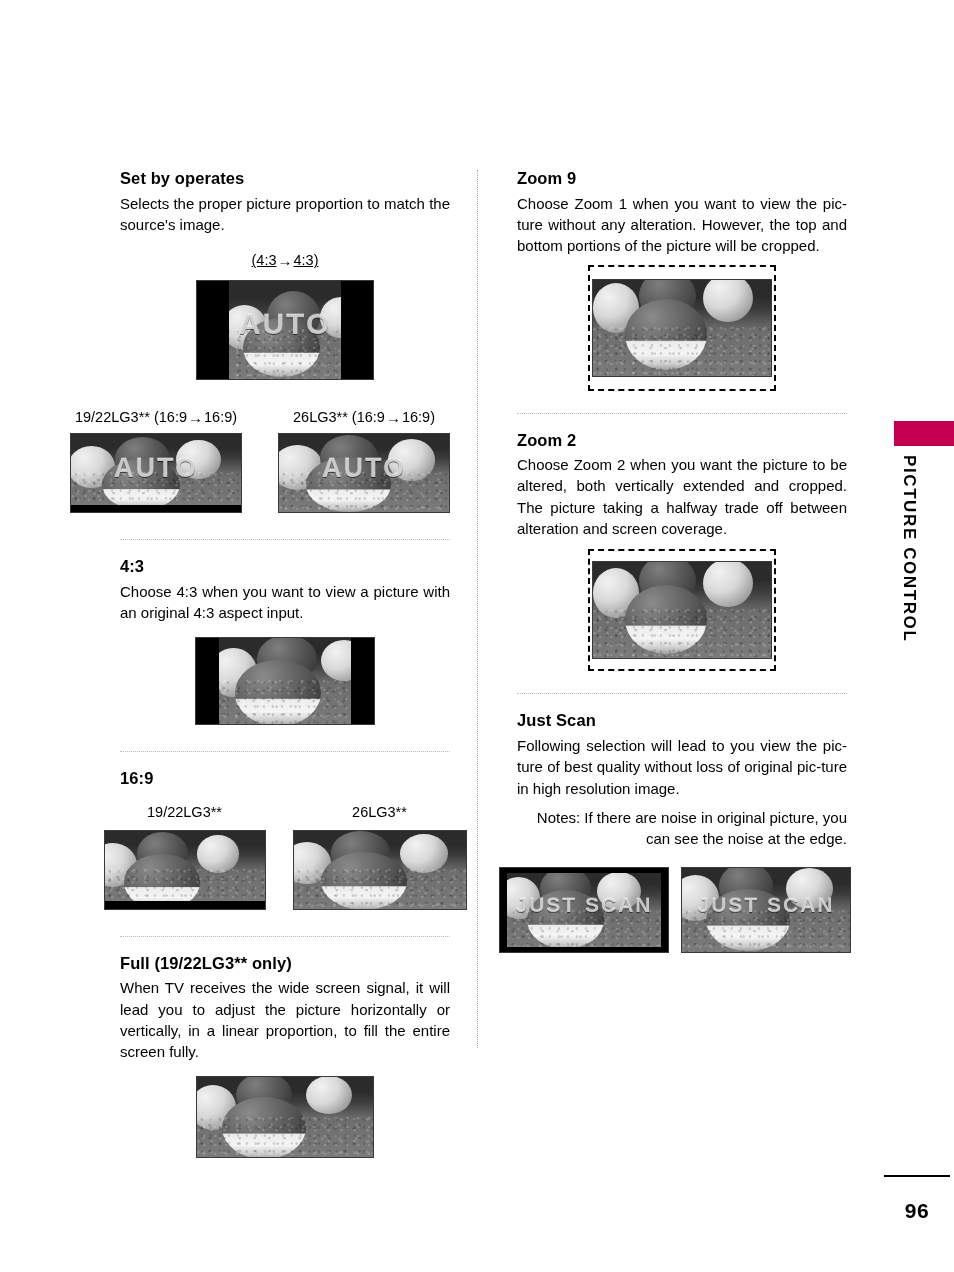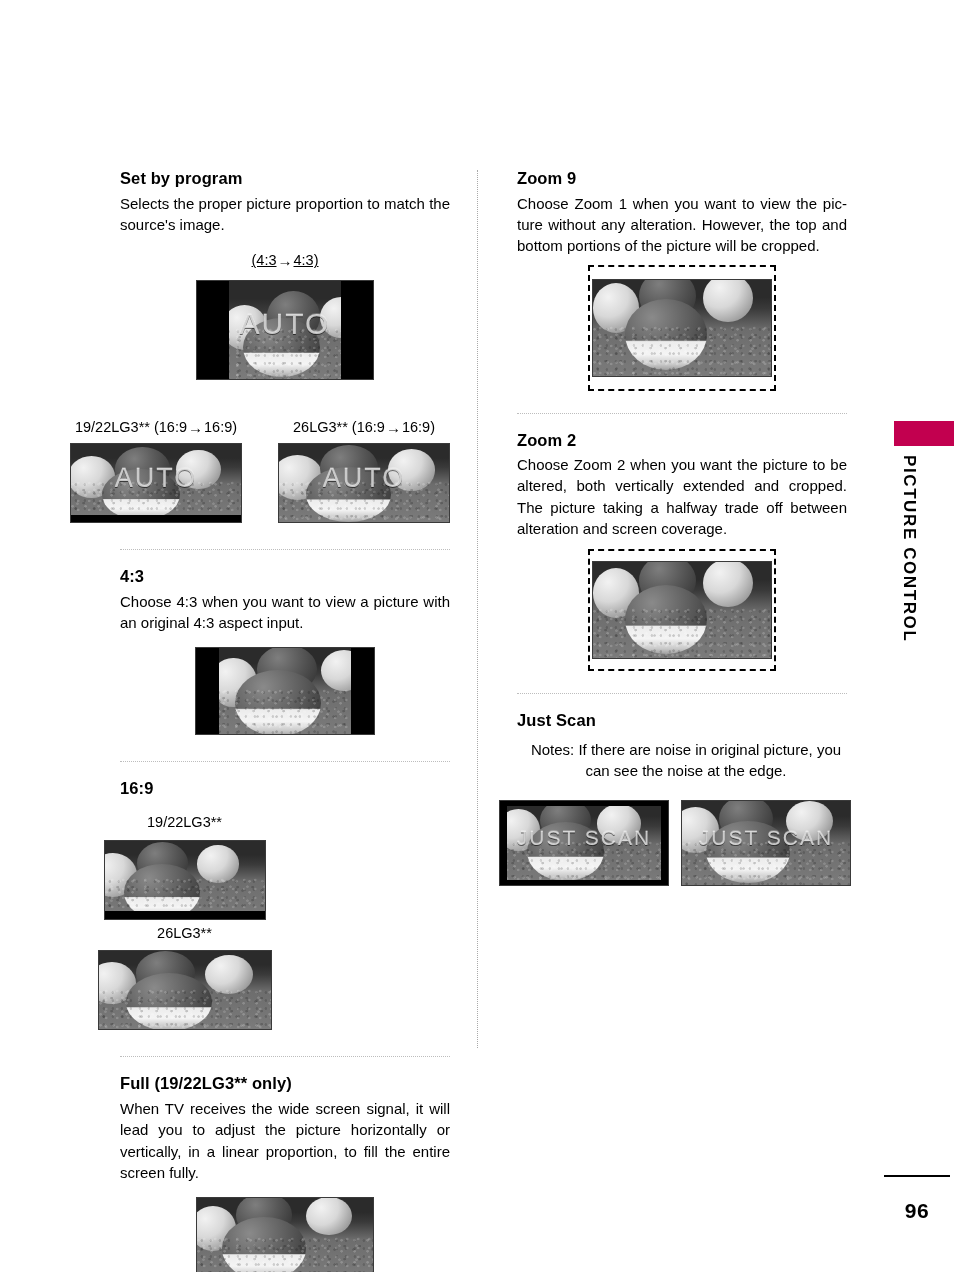--- a/index.html
+++ b/index.html
@@ -51,21 +51,21 @@
     line-height: 1.25;
   }
   p.body {
     font-size: 15px;
     line-height: 1.42;
     margin: 0 0 2px 0;
     text-align: justify;
     text-justify: inter-word;
     hyphens: manual;
   }
-  p.body.noj { text-align: center; margin-left: 8px; }
+  p.body.noj { text-align: right; margin-left: 8px; }
   .bold-inline { font-weight: bold; letter-spacing: 0.4px; }
 
   
   .caption {
     font-size: 14.5px;
     text-align: center;
     margin: 0;
     line-height: 1.3;
     white-space: nowrap;
   }
@@ -159,21 +159,21 @@
   .letter.b { bottom: 0; }
 
   
   .overlay-word {
     position: absolute;
     left: 0; right: 0;
     top: 44%;
     transform: translateY(-50%);
     text-align: center;
     font-family: "Liberation Sans", sans-serif;
-    font-weight: normal;
+    font-weight: bold;
     color: rgba(235,235,235,.80);
     text-shadow:
        0 1px 0 rgba(0,0,0,.55),
        0 -1px 0 rgba(255,255,255,.25);
     letter-spacing: 2px;
     white-space: nowrap;
     pointer-events: none;
   }
 
   
@@ -241,21 +241,21 @@
 </style>
 </head>
 <body>
 
 <div class="page">
 
   <div class="col-divider"></div>
 
   <div class="col col-left">
 
-    <h2 class="sec-title">Set by program</h2>
+    <h2 class="sec-title">Set by operates</h2>
     <p class="body">Selects the proper picture proportion to match the source's image.</p>
 
     <p class="caption" style="margin-top:16px;text-decoration:underline;">
       <span>(4:3</span><span class="arrow-glyph">→</span><span>4:3)</span>
     </p>
 
     <div class="center" style="margin-top:10px;">
       <div class="shot" style="display:inline-block;width:176px;height:98px;">
         <div class="scene">
           <div class="ball light" style="left:14%;top:24%;width:26%;height:46%;"></div>
@@ -263,21 +263,21 @@
           <div class="ball light" style="left:70%;top:16%;width:24%;height:42%;"></div>
           <div class="ball striped" style="left:26%;top:38%;width:44%;height:60%;"></div>
           <div class="speck"></div>
         </div>
         <div class="pillar l"></div>
         <div class="pillar r"></div>
         <div class="overlay-word" style="font-size:30px;">AUTO</div>
       </div>
     </div>
 
-    <div class="pair" style="margin-top:34px;width:380px;margin-left:-50px;gap:36px;">
+    <div class="pair" style="margin-top:24px;width:380px;margin-left:-50px;gap:36px;">
       <div style="width:190px;">
         <p class="caption">
           <span>19/22LG3** (16:9</span><span class="arrow-glyph">→</span><span>16:9)</span>
         </p>
         <div class="shot" style="display:inline-block;width:170px;height:78px;margin-top:6px;">
           <div class="scene">
             <div class="ball light" style="left:-2%;top:16%;width:28%;height:54%;"></div>
             <div class="ball dark" style="left:26%;top:4%;width:32%;height:56%;"></div>
             <div class="ball light" style="left:62%;top:8%;width:26%;height:50%;"></div>
             <div class="ball striped" style="left:18%;top:32%;width:46%;height:66%;"></div>
@@ -320,21 +320,21 @@
         </div>
         <div class="pillar l" style="width:13%;"></div>
         <div class="pillar r" style="width:13%;"></div>
       </div>
     </div>
 
     <hr class="hsep" style="margin-top:22px;">
 
     <h2 class="sec-title" style="margin-top:16px;">16:9</h2>
 
-    <div class="pair" style="margin-top:14px;width:380px;margin-left:-28px;flex-direction:column;">
+    <div class="pair" style="margin-top:14px;width:380px;margin-left:-28px;">
       <div style="width:185px;">
         <p class="caption">19/22LG3**</p>
         <div class="shot" style="display:inline-block;width:160px;height:78px;margin-top:8px;">
           <div class="scene">
             <div class="ball light" style="left:-10%;top:16%;width:30%;height:56%;"></div>
             <div class="ball dark" style="left:20%;top:2%;width:32%;height:54%;"></div>
             <div class="ball light" style="left:58%;top:6%;width:26%;height:48%;"></div>
             <div class="ball striped" style="left:12%;top:30%;width:48%;height:72%;"></div>
             <div class="speck"></div>
           </div>
@@ -410,20 +410,21 @@
             <div class="ball striped" style="left:18%;top:24%;width:46%;height:72%;"></div>
             <div class="speck"></div>
           </div>
         </div>
       </div>
     </div>
 
     <hr class="hsep" style="margin-top:30px;">
 
     <h2 class="sec-title" style="margin-top:16px;">Just Scan</h2>
+    <p class="body">Following selection will lead to you view the pic-ture of best quality without loss of original pic-ture in high resolution image.</p>
     <p class="body noj" style="margin-top:8px;">Notes: If there are noise in original picture, you can see the noise at the edge.</p>
 
     <div class="pair" style="margin-top:18px;width:352px;margin-left:-18px;">
       <div>
         <div class="shot" style="display:inline-block;width:168px;height:84px;">
           <div class="scene">
             <div class="ball light" style="left:-2%;top:10%;width:26%;height:50%;"></div>
             <div class="ball dark" style="left:24%;top:-2%;width:30%;height:50%;"></div>
             <div class="ball light" style="left:58%;top:4%;width:26%;height:46%;"></div>
             <div class="ball striped" style="left:16%;top:26%;width:46%;height:70%;"></div>

